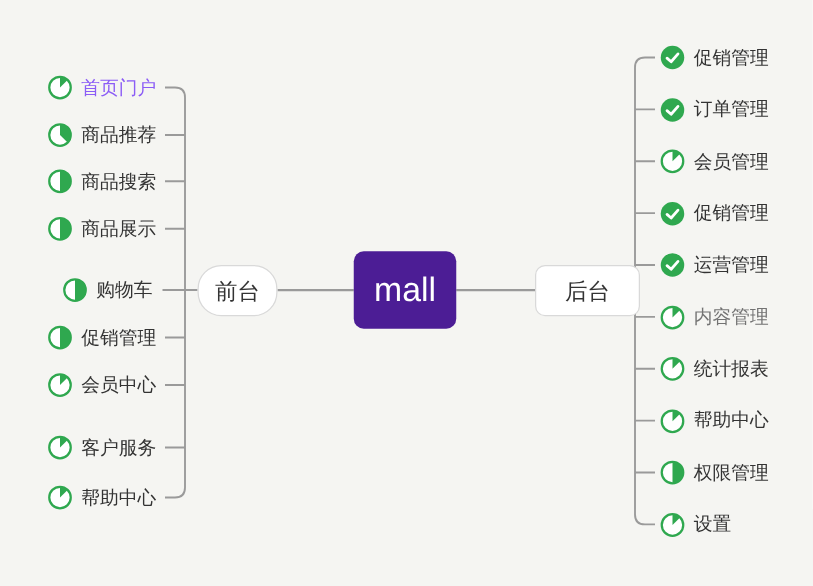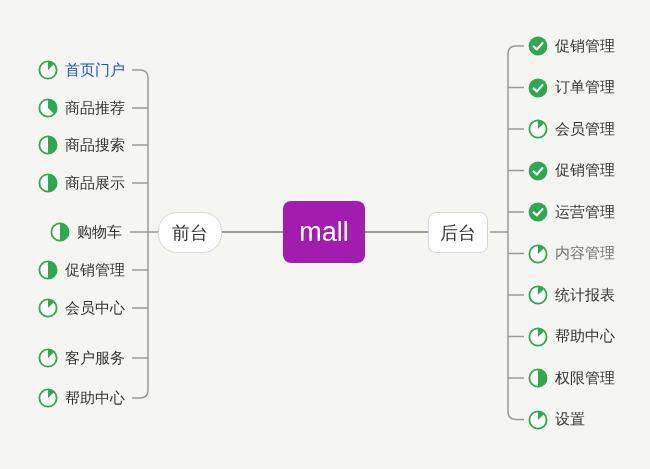--- a/index.html
+++ b/index.html
@@ -3,39 +3,39 @@
 <meta charset="utf-8">
 <style>
   html,body{margin:0;padding:0;}
   body{font-family:"Liberation Sans","DejaVu Sans",sans-serif;}
   #canvas{position:relative;width:650px;height:469px;overflow:hidden;}
   #connectors{position:absolute;left:0;top:0;width:650px;height:469px;}
   .node{position:absolute;display:flex;align-items:center;justify-content:center;
         border-radius:8px;box-sizing:border-box;cursor:default;}
   #root-node{left:283px;top:201px;width:82px;height:62px;font-size:27px;}
   #front-node{left:158px;top:212px;width:64px;height:41px;font-size:18px;border-radius:19px;}
-  #back-node{left:428px;top:212px;width:60px;height:41px;font-size:18px;}
+  #back-node{left:428px;top:212px;width:84px;height:41px;font-size:18px;}
   .topic{position:absolute;display:flex;align-items:center;transform:translateY(-50%);
          font-size:15px;white-space:nowrap;}
   .topic .icon{display:block;margin-right:7px;flex:0 0 auto;}
 </style>
 </head>
 <body>
 
 <div id="canvas" style="background: rgb(245, 245, 242);">
   <svg id="connectors" viewBox="0 0 650 469" xmlns="http://www.w3.org/2000/svg">
     <path id="p-main" fill="none" d="M222,232 H283 M365,232 H428" stroke="#9a9a9a" stroke-width="1.8"></path>
     <path id="p-left" fill="none" d="M132,70 H140 Q148,70 148,78 V390 Q148,398 140,398 H132 M132,108 H148 M132,145 H148 M132,183 H148 M130,232 H158 M132,270 H148 M132,308 H148 M132,358 H148" stroke="#9a9a9a" stroke-width="1.5"></path>
     <path id="p-right" fill="none" d="M524,46 H516 Q508,46 508,54 V411.5 Q508,419.5 516,419.5 H524 M508,87.5 H524 M508,129 H524 M508,170.5 H524 M508,212 H524 M508,253.5 H524 M508,295 H524 M508,336.5 H524 M508,378 H524 M490,232 H508" stroke="#9a9a9a" stroke-width="1.5"></path>
   </svg>
 
   <div class="node" id="front-node" style="background: rgb(255, 255, 255); color: rgb(51, 51, 51); border: 1.5px solid rgb(217, 217, 217);">前台</div>
-  <div class="node" id="root-node" style="background: #a21caf; color: rgb(255, 255, 255);">mall</div>
+  <div class="node" id="root-node" style="background: #4c1d95; color: rgb(255, 255, 255);">mall</div>
   <div class="node" id="back-node" style="background: rgb(255, 255, 255); color: rgb(51, 51, 51); border: 1.5px solid rgb(217, 217, 217);">后台</div>
-<div class="topic" style="top: 70px; left: 38px; color: #1d4ed8; text-align: right;">
+<div class="topic" style="top: 70px; left: 38px; color: #8b5cf6; text-align: right;">
       <svg width="20" height="20" viewBox="0 0 20 20" class="icon">
         <circle cx="10" cy="10" r="8.6" fill="#ffffff" stroke="#2fa84f" stroke-width="1.8"></circle>
         <path d="M10,10 L10,1.4000000000000004 A8.6,8.6 0 0 1 16.08,3.92 Z" fill="#2fa84f"></path>
       </svg>
       <span>首页门户</span>
     </div>
     <div class="topic" style="top: 108px; left: 38px; color: rgb(51, 51, 51);">
       <svg width="20" height="20" viewBox="0 0 20 20" class="icon">
         <circle cx="10" cy="10" r="8.6" fill="#ffffff" stroke="#2fa84f" stroke-width="1.8"></circle>
         <path d="M10,10 L10,1.4000000000000004 A8.6,8.6 0 0 1 16.08,16.08 Z" fill="#2fa84f"></path>

